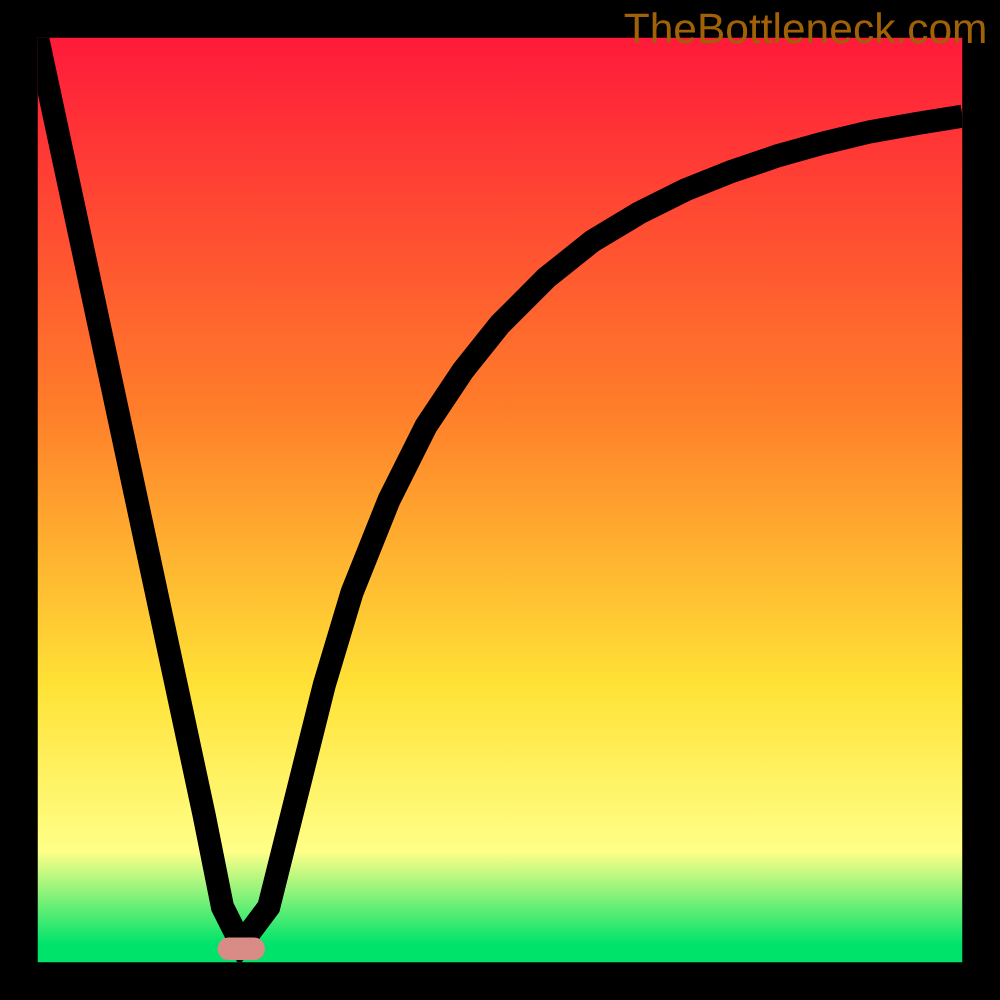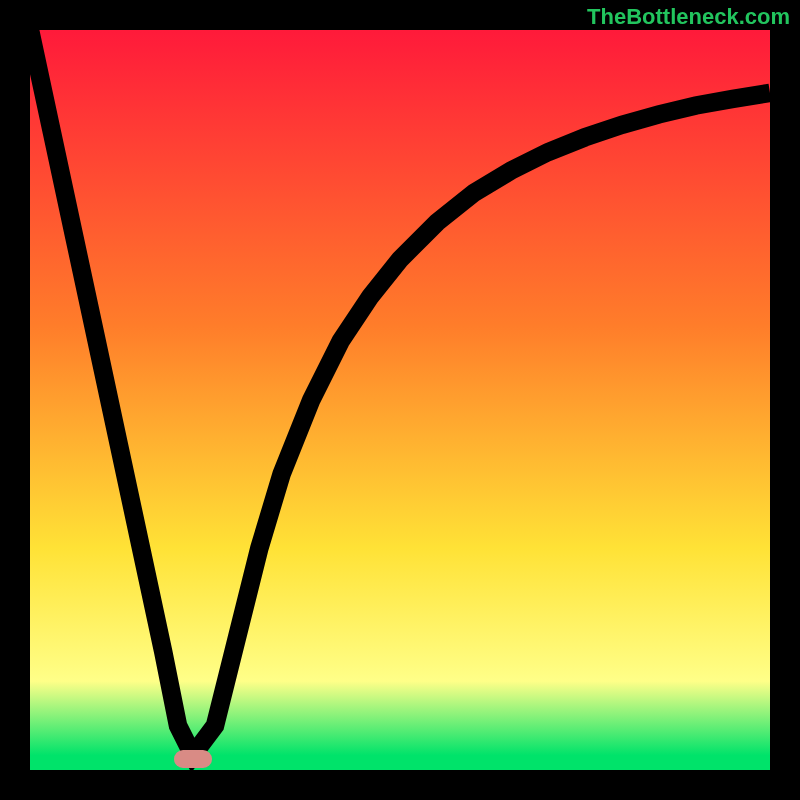--- a/index.html
+++ b/index.html
@@ -13,23 +13,23 @@
   .wrap {
     position: relative;
     width: 800px;
     height: 800px;
     background: #000;
   }
   .watermark {
     position: absolute;
     top: 4px;
     right: 10px;
-    color: #22c55e;
-    font-size: 22px;
-    font-weight: 700;
+    color: #a16207;
+    font-size: 34px;
+    font-weight: 400;
     z-index: 10;
   }
   .plot {
     position: absolute;
     left: 30px;
     top: 30px;
     width: 740px;
     height: 740px;
   }
   .gradient {

